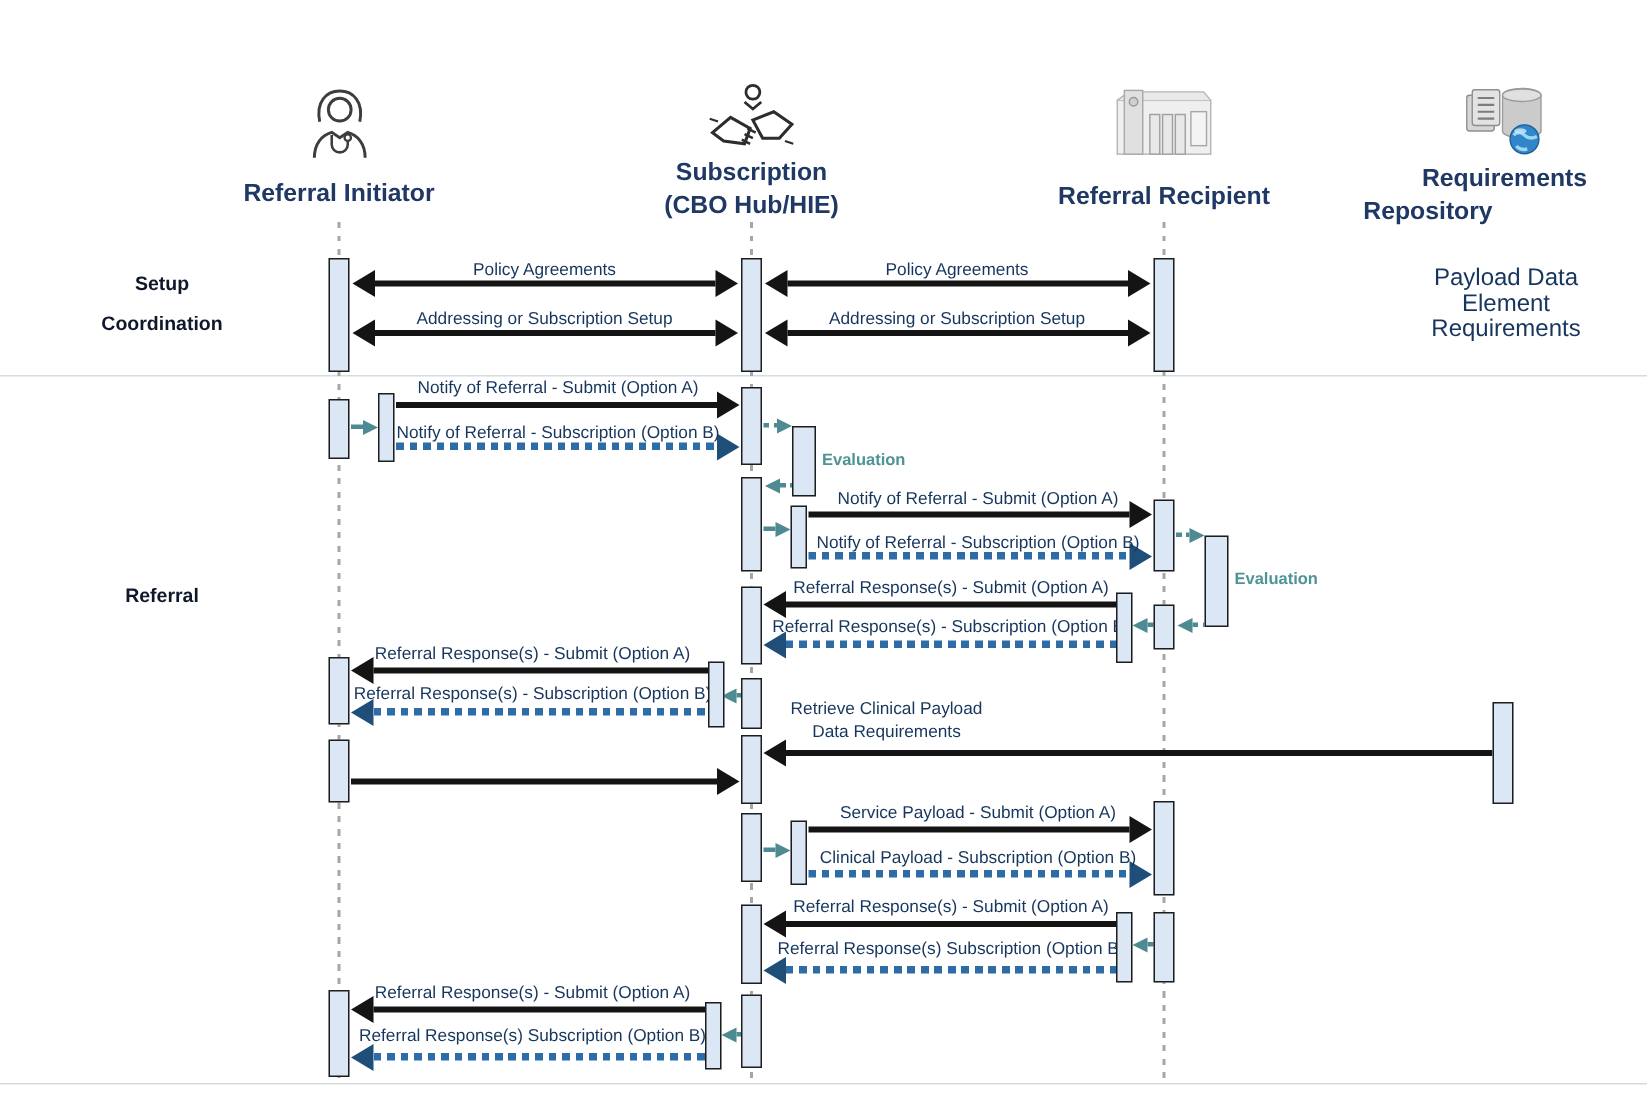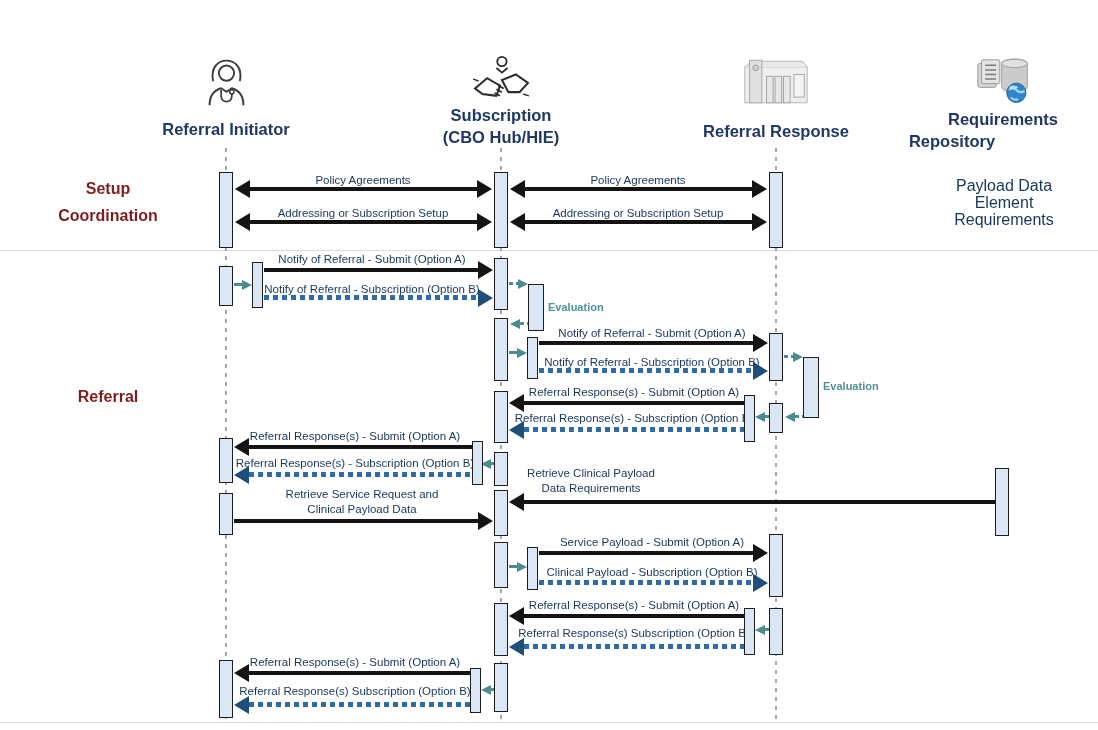--- a/index.html
+++ b/index.html
@@ -30,22 +30,22 @@
       border-bottom:5px solid transparent;border-left:10px solid #4d8a91;}
   .arr.teal.l::before,.arr.tdot.l::before{left:-10px;border-top:5px solid transparent;
       border-bottom:5px solid transparent;border-right:10px solid #4d8a91;}
   
   .mlabel{position:absolute;transform:translateX(-50%);font-size:11.5px;color:#17365d;
           white-space:nowrap;z-index:3;line-height:15px;}
   .pre{white-space:pre-line;text-align:center;}
   .evlabel{position:absolute;font-size:11px;font-weight:bold;color:#4f9396;z-index:3;}
   .actor-label{position:absolute;transform:translateX(-50%);font-size:16.5px;font-weight:bold;
                color:#1f3864;white-space:nowrap;z-index:3;}
-  .section-label{position:absolute;transform:translateX(-50%);font-size:16px;font-weight:bold;
-               color:#7f1d1d;z-index:3;line-height:27px;}
+  .section-label{position:absolute;transform:translateX(-50%);font-size:13px;font-weight:bold;
+               color:#0f172a;z-index:3;line-height:27px;}
   .icon{position:absolute;z-index:2;}
 </style>
 </head>
 <body>
 
 <div id="canvas">
 
   <div class="sep" style="top:250px"></div>
   <div class="sep" style="top:722px"></div>
 
@@ -76,21 +76,21 @@
   <svg class="icon" style="left:742px;top:56px" width="68" height="52" viewBox="0 0 72 52">
     <rect x="3" y="10" width="66" height="38" fill="#efefef" stroke="#b5b5b5"></rect>
     <path d="M3 10l8-6h53l5 6" fill="#e9e9e9" stroke="#b5b5b5"></path>
     <rect x="8" y="3" width="13" height="45" fill="#e0e0e0" stroke="#a8a8a8"></rect>
     <circle cx="14.5" cy="11" r="3" fill="#cfcfcf" stroke="#999"></circle>
     <rect x="26" y="20" width="7" height="28" fill="#e8e8e8" stroke="#a0a0a0"></rect>
     <rect x="35" y="20" width="7" height="28" fill="#e8e8e8" stroke="#a0a0a0"></rect>
     <rect x="44" y="20" width="7" height="28" fill="#e8e8e8" stroke="#a0a0a0"></rect>
     <rect x="55" y="18" width="11" height="24" fill="#f4f4f4" stroke="#a8a8a8"></rect>
   </svg>
-  <div class="actor-label" style="left:776px;top:122px">Referral Response</div>
+  <div class="actor-label" style="left:776px;top:122px">Referral Recipient</div>
 
   <svg class="icon" style="left:976px;top:54px" width="55" height="52" viewBox="0 0 60 52">
     <path d="M28 8c0-3 7-5 14-5s14 2 14 5v26c0 3-7 5-14 5s-14-2-14-5z" fill="#cbcbcb" stroke="#9b9b9b"></path>
     <ellipse cx="42" cy="8" rx="14" ry="4.5" fill="#e0e0e0" stroke="#9b9b9b"></ellipse>
     <rect x="2" y="8" width="20" height="26" rx="2" fill="#d6d6d6" stroke="#8f8f8f"></rect>
     <rect x="6" y="4" width="20" height="26" rx="2" fill="#e3e3e3" stroke="#8f8f8f"></rect>
     <path d="M10 10h12M10 15h12M10 20h12M10 25h12" stroke="#7d7d7d" stroke-width="1.6"></path>
     <circle cx="44" cy="40" r="10.5" fill="#2f86c8" stroke="#1f5f94"></circle>
     <path d="M36 37c3-3 6-2 8 0s5 3 9 1M38 45c2 2 5 3 8 2" stroke="#9ed6f2" stroke-width="2.4" fill="none"></path>
     <ellipse cx="41" cy="34" rx="4.5" ry="2" fill="#c4e6f8" opacity="0.85"></ellipse>
@@ -163,22 +163,20 @@
   <div class="mlabel" style="left:355px;top:456px">Referral Response(s) - Subscription (Option B)</div>
   <div class="arr blue l" style="left:249px;top:472px;width:223px"></div>
   <div class="act" style="left:219px;top:438px;height:45px"></div>
 
   <div class="mlabel pre" style="left:591px;top:466px">Retrieve Clinical Payload
 Data Requirements</div>
   <div class="arr l" style="left:524px;top:500px;width:471px"></div>
   <div class="act" style="left:995px;top:468px;height:68px"></div>
 
   <div class="act" style="left:219px;top:493px;height:42px"></div>
-  <div class="mlabel pre" style="left:362px;top:487px">Retrieve Service Request and
-Clinical Payload Data</div>
   <div class="arr r" style="left:234px;top:519px;width:244px"></div>
   <div class="act" style="left:494px;top:490px;height:46px"></div>
 
   <div class="act" style="left:494px;top:542px;height:46px"></div>
   <div class="arr teal r" style="left:509px;top:565px;width:8px"></div>
   <div class="act sub" style="left:527px;top:547px;height:43px"></div>
   <div class="mlabel" style="left:652px;top:535px">Service Payload - Submit (Option A)</div>
   <div class="arr r" style="left:539px;top:551px;width:214px"></div>
   <div class="mlabel" style="left:652px;top:565px">Clinical Payload - Subscription (Option B)</div>
   <div class="arr blue r" style="left:539px;top:580px;width:214px"></div>

